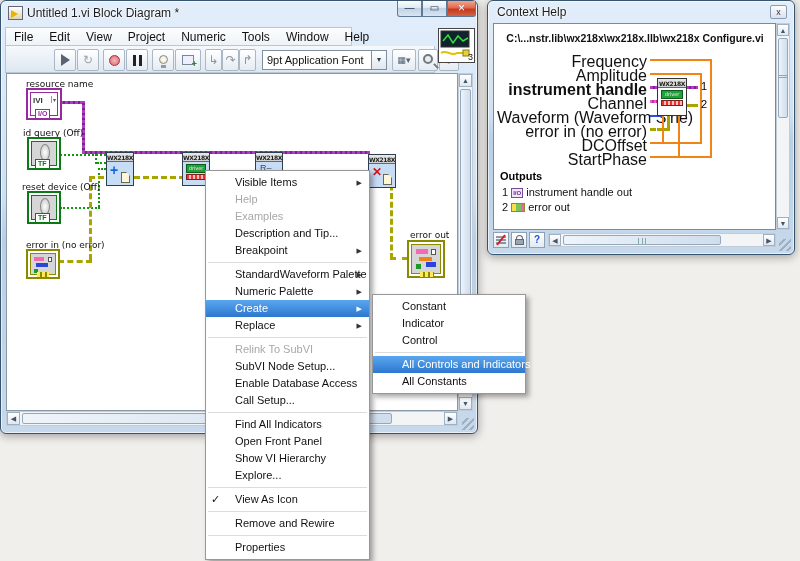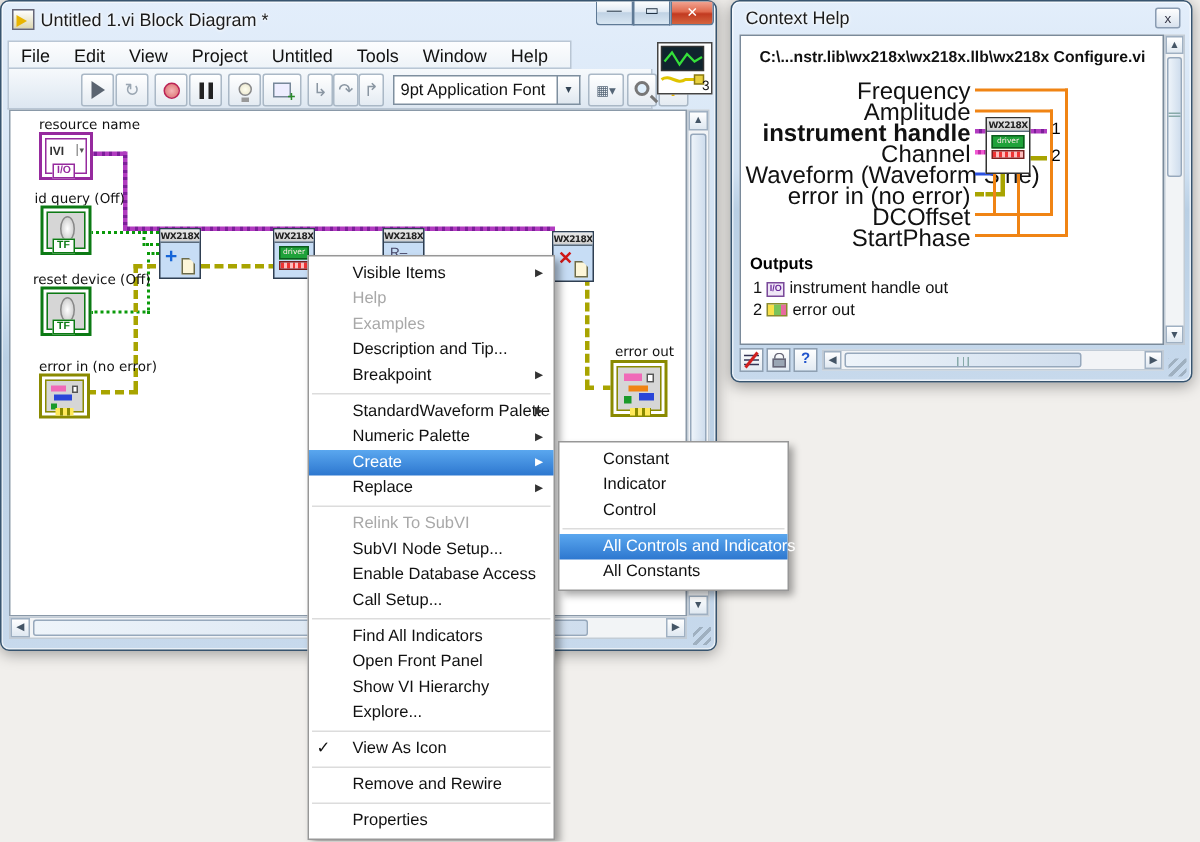--- a/index.html
+++ b/index.html
@@ -110,26 +110,26 @@
     <div class="titlebar">
       <div style="position:absolute;left:7px;top:5px;width:15px;height:14px;border:1px solid #667;background:linear-gradient(#fff,#dcd6b0);overflow:hidden;">
         <div style="position:absolute;left:2px;top:3px;width:0;height:0;border-left:7px solid #e8b400;border-top:4px solid transparent;border-bottom:4px solid transparent;"></div>
       </div>
       <span class="title-text">Untitled 1.vi Block Diagram *</span>
       <div class="cap-btn" style="left:396px;width:25px;border-radius:0 0 0 3px;">—</div>
       <div class="cap-btn" style="left:421px;width:25px;">▭</div>
       <div class="cap-btn cap-close" style="left:446px;width:29px;border-radius:0 0 3px 0;font-size:12px;">×</div>
     </div>
 
-    <div class="menubar" style="left:4px;top:26px;width:376px;height:19px;">
+    <div class="menubar" style="left:4px;top:26px;width:347px;height:19px;">
       <span>File</span>
       <span>Edit</span>
       <span>View</span>
       <span>Project</span>
-      <span>Untitled</span>
+      <span>Numeric</span>
       <span>Tools</span>
       <span>Window</span>
       <span>Help</span>
     </div>
 
     <div class="toolbar" style="left:4px;top:45px;width:430px;height:27px;">
       <div class="tbtn" style="left:48px;"><span class="tri-run"></span></div>
       <div class="tbtn" style="left:71px;color:#9aa6b2;">↻</div>
       <div class="tbtn" style="left:97px;"><span class="dot-stop"></span></div>
       <div class="tbtn" style="left:120px;"><span class="pause-bars"></span></div>

